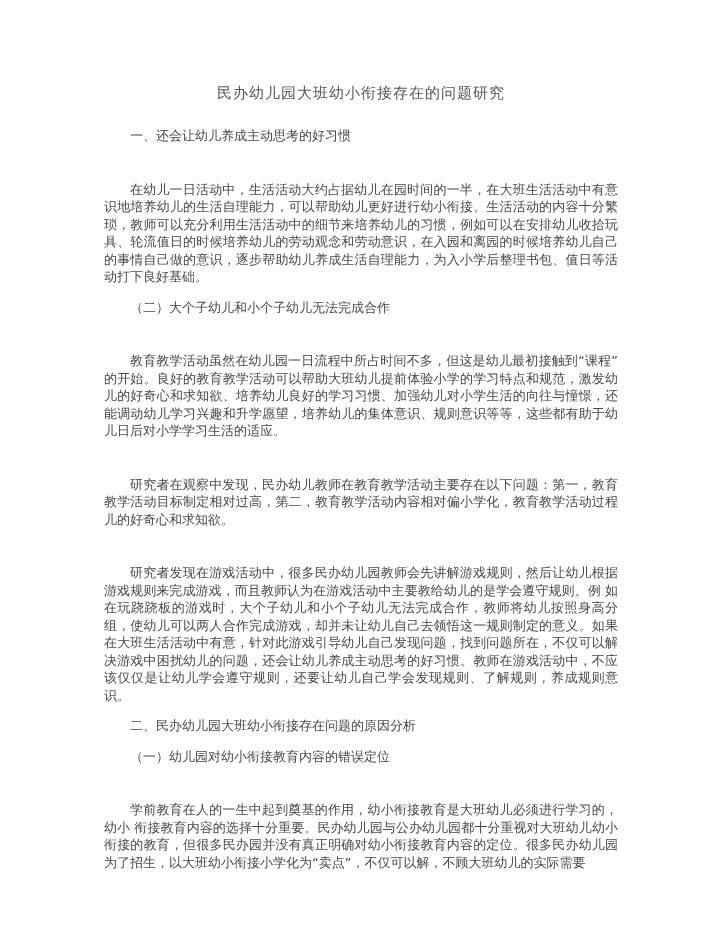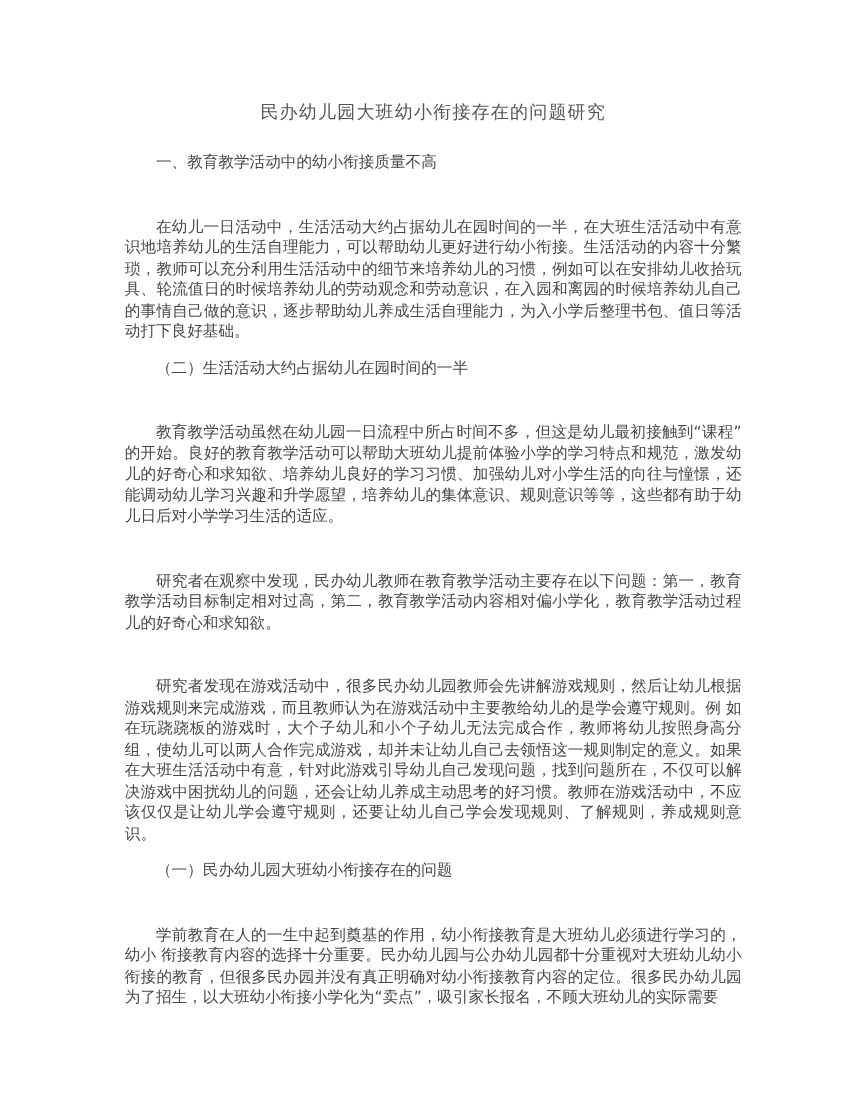--- a/index.html
+++ b/index.html
@@ -42,32 +42,33 @@
     margin-top: 36px;
   }
 </style>
 </head>
 <body>
 
 <div class="page">
 
   <h1 class="doc-title">民办幼儿园大班幼小衔接存在的问题研究</h1>
 
-  <div class="block heading">一、教育教学活动中的幼小衔接质量不高</div>
+  <div class="block heading">一、还会让幼儿养成主动思考的好习惯</div>
 
 
   <div class="block paragraph">在幼儿一日活动中，生活活动大约占据幼儿在园时间的一半，在大班生活活动中有意 识地培养幼儿的生活自理能力，可以帮助幼儿更好进行幼小衔接。生活活动的内容十分繁 琐，教师可以充分利用生活活动中的细节来培养幼儿的习惯，例如可以在安排幼儿收拾玩 具、轮流值日的时候培养幼儿的劳动观念和劳动意识，在入园和离园的时候培养幼儿自己 的事情自己做的意识，逐步帮助幼儿养成生活自理能力，为入小学后整理书包、值日等活 动打下良好基础。</div>
 
-  <div class="block subheading">（二）生活活动大约占据幼儿在园时间的一半</div>
+  <div class="block subheading">（二）大个子幼儿和小个子幼儿无法完成合作</div>
 
   <div class="block paragraph">教育教学活动虽然在幼儿园一日流程中所占时间不多，但这是幼儿最初接触到“课程” 的开始。良好的教育教学活动可以帮助大班幼儿提前体验小学的学习特点和规范，激发幼 儿的好奇心和求知欲、培养幼儿良好的学习习惯、加强幼儿对小学生活的向往与憧憬，还 能调动幼儿学习兴趣和升学愿望，培养幼儿的集体意识、规则意识等等，这些都有助于幼 儿日后对小学学习生活的适应。</div>
 
   <div class="block paragraph">研究者在观察中发现，民办幼儿教师在教育教学活动主要存在以下问题：第一，教育 教学活动目标制定相对过高，第二，教育教学活动内容相对偏小学化，教育教学活动过程 儿的好奇心和求知欲。</div>
 
 
   <div class="block paragraph">研究者发现在游戏活动中，很多民办幼儿园教师会先讲解游戏规则，然后让幼儿根据 游戏规则来完成游戏，而且教师认为在游戏活动中主要教给幼儿的是学会遵守规则。例 如在玩跷跷板的游戏时，大个子幼儿和小个子幼儿无法完成合作，教师将幼儿按照身高分 组，使幼儿可以两人合作完成游戏，却并未让幼儿自己去领悟这一规则制定的意义。如果 在大班生活活动中有意，针对此游戏引导幼儿自己发现问题，找到问题所在，不仅可以解 决游戏中困扰幼儿的问题，还会让幼儿养成主动思考的好习惯。教师在游戏活动中，不应 该仅仅是让幼儿学会遵守规则，还要让幼儿自己学会发现规则、了解规则，养成规则意识。</div>
 
+  <div class="block heading">二、民办幼儿园大班幼小衔接存在问题的原因分析</div>
 
-  <div class="block subheading">（一）民办幼儿园大班幼小衔接存在的问题</div>
+  <div class="block subheading">（一）幼儿园对幼小衔接教育内容的错误定位</div>
 
-  <div class="block paragraph">学前教育在人的一生中起到奠基的作用，幼小衔接教育是大班幼儿必须进行学习的， 幼小 衔接教育内容的选择十分重要。民办幼儿园与公办幼儿园都十分重视对大班幼儿幼小 衔接的教育，但很多民办园并没有真正明确对幼小衔接教育内容的定位。很多民办幼儿园 为了招生，以大班幼小衔接小学化为“卖点”，吸引家长报名，不顾大班幼儿的实际需要</div>
+  <div class="block paragraph">学前教育在人的一生中起到奠基的作用，幼小衔接教育是大班幼儿必须进行学习的， 幼小 衔接教育内容的选择十分重要。民办幼儿园与公办幼儿园都十分重视对大班幼儿幼小 衔接的教育，但很多民办园并没有真正明确对幼小衔接教育内容的定位。很多民办幼儿园 为了招生，以大班幼小衔接小学化为“卖点”，不仅可以解，不顾大班幼儿的实际需要</div>
 
 </div>
 
 </body></html>

